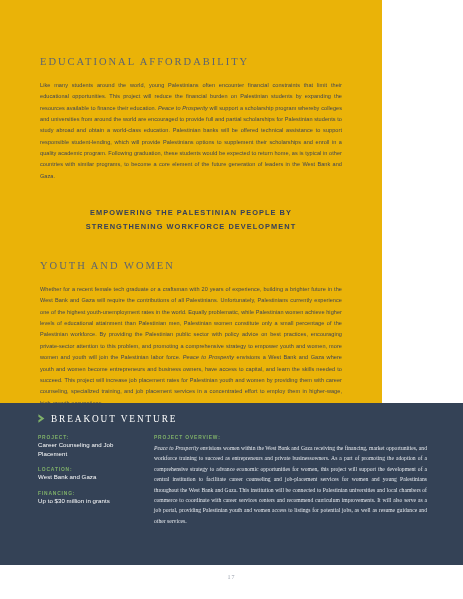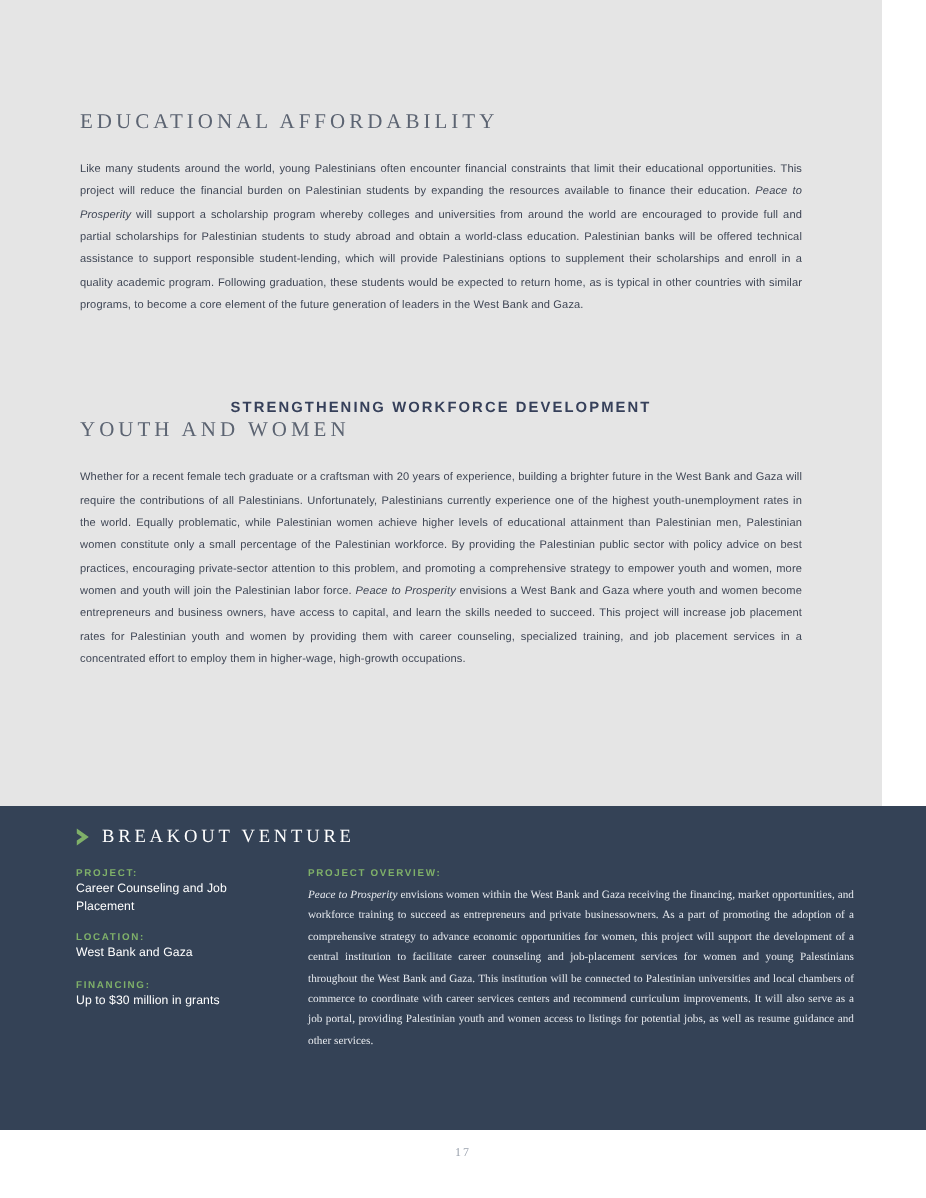--- a/index.html
+++ b/index.html
@@ -10,23 +10,23 @@
     width: 463px;
     height: 599px;
     background: #ffffff;
     font-family: "Liberation Sans", sans-serif;
     overflow: hidden;
     position: relative;
   }
 
   .page {
     position: relative;
-    width: 441px;
+    width: 382px;
     height: 599px;
-    background: #e5e5e5;
+    background: #eab308;
   }
 
   
   .article {
     padding: 0 40px;
     padding-top: 56px;
     box-sizing: border-box;
   }
 
   .section-heading {
@@ -59,20 +59,21 @@
     font-weight: bold;
     letter-spacing: 1.05px;
     color: #36405a;
     text-align: center;
     line-height: 13.5px;
     margin: 24px 0 0 0;
     text-transform: uppercase;
   }
 
   .heading-youth {
+    margin-top: 27px;
   }
 
   
   .breakout {
     position: absolute;
     left: 0;
     top: 403px;
     width: 463px;
     height: 162px;
     background: #344256;
@@ -181,21 +182,21 @@
 
 <div class="page">
 
   <div class="article">
 
     <h2 class="section-heading">EDUCATIONAL AFFORDABILITY</h2>
 
     <p class="body-text"><span>Like many students around the world, young Palestinians often encounter financial constraints that limit their educational opportunities. This project will reduce the financial burden on Palestinian students by expanding the resources available to finance their education. </span><em>Peace to Prosperity</em><span> will support a scholarship program whereby colleges and universities from around the world are encouraged to provide full and partial scholarships for Palestinian students to study abroad and obtain a world-class education. Palestinian banks will be offered technical assistance to support responsible student-lending, which will provide Palestinians options to supplement their scholarships and enroll in a quality academic program. Following graduation, these students would be expected to return home, as is typical in other countries with similar programs, to become a core element of the future generation of leaders in the West Bank and Gaza.</span></p>
 
     <h1 class="center-heading">
-      <br>
+      <span>EMPOWERING THE PALESTINIAN PEOPLE BY</span><br>
       <span>STRENGTHENING WORKFORCE DEVELOPMENT</span>
     </h1>
 
     <h2 class="section-heading heading-youth">YOUTH AND WOMEN</h2>
 
     <p class="body-text"><span>Whether for a recent female tech graduate or a craftsman with 20 years of experience, building a brighter future in the West Bank and Gaza will require the contributions of all Palestinians. Unfortunately, Palestinians currently experience one of the highest youth-unemployment rates in the world. Equally problematic, while Palestinian women achieve higher levels of educational attainment than Palestinian men, Palestinian women constitute only a small percentage of the Palestinian workforce. By providing the Palestinian public sector with policy advice on best practices, encouraging private-sector attention to this problem, and promoting a comprehensive strategy to empower youth and women, more women and youth will join the Palestinian labor force. </span><em>Peace to Prosperity</em><span> envisions a West Bank and Gaza where youth and women become entrepreneurs and business owners, have access to capital, and learn the skills needed to succeed. This project will increase job placement rates for Palestinian youth and women by providing them with career counseling, specialized training, and job placement services in a concentrated effort to employ them in higher-wage, high-growth occupations.</span></p>
 
   </div>
 
   <div class="breakout">

